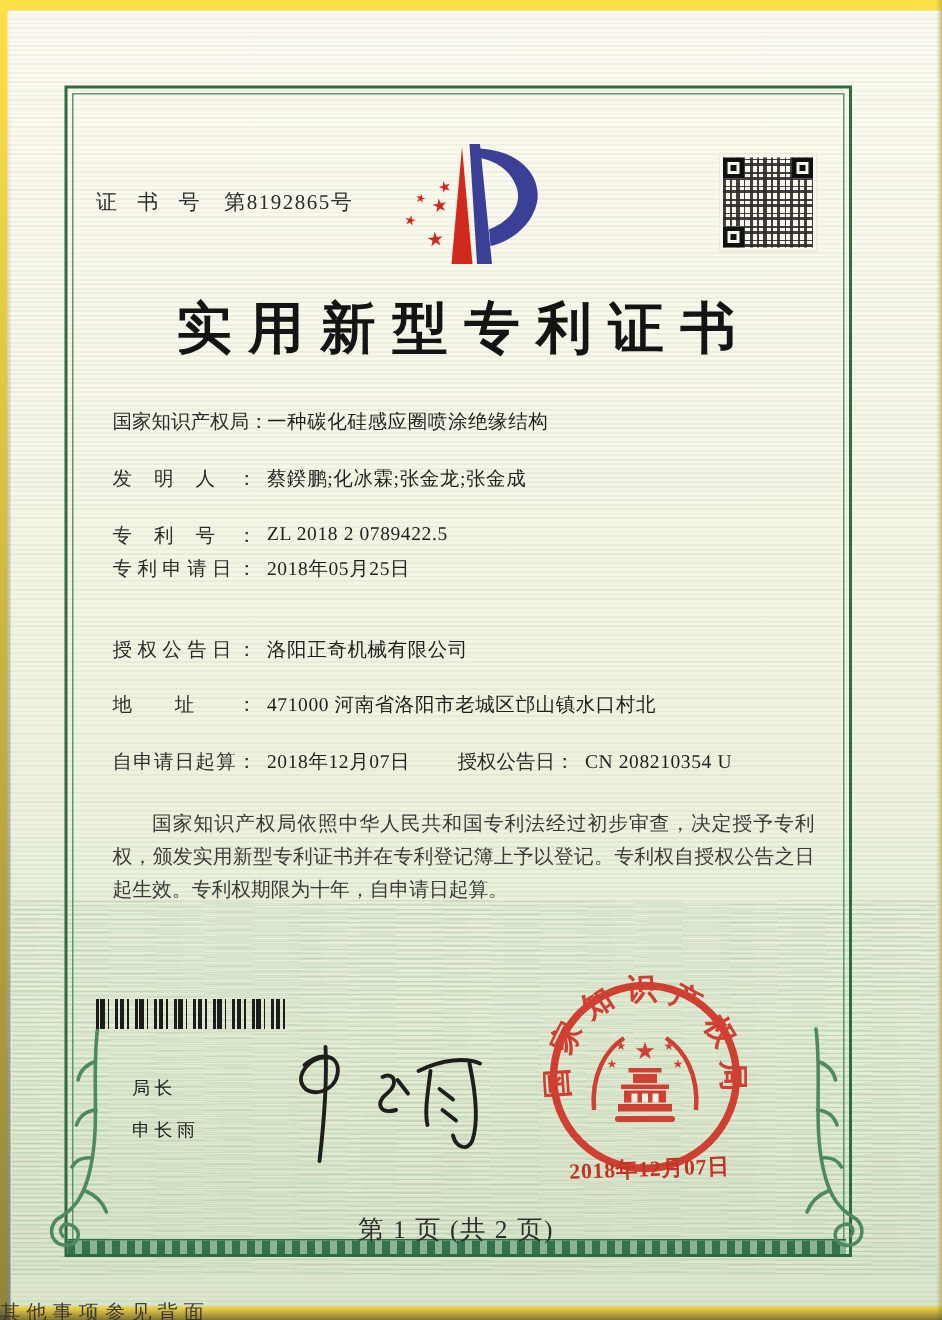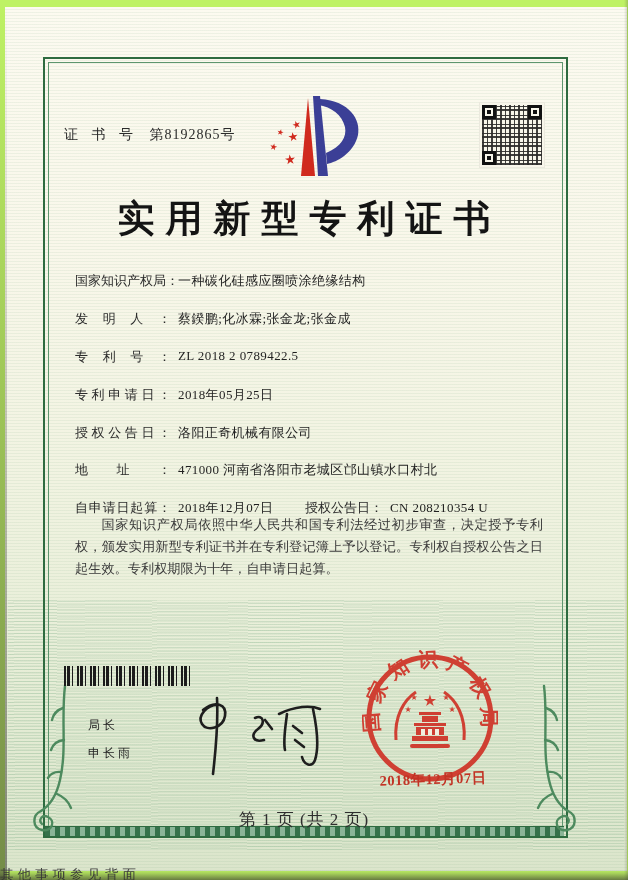--- a/index.html
+++ b/index.html
@@ -1,17 +1,17 @@
 <!DOCTYPE html>
 <html><head>
 <meta charset="utf-8">
 <style>
   html,body{margin:0;padding:0;background:#d8d6cc;}
   #scan{position:relative;width:628px;height:880px;margin:0 auto;overflow:hidden;
-        background:#bef264;font-family:"Liberation Serif","DejaVu Serif",serif;color:#222;}
+        background:#fde047;font-family:"Liberation Serif","DejaVu Serif",serif;color:#222;}
   #paper{position:absolute;left:5px;top:7px;right:1px;bottom:9px;
          background:linear-gradient(180deg,#fcfaf0 0%,#f9f7ea 28%,#f1f3e1 55%,#e6edd6 78%,#dbe5cb 100%);}
   #paper::after{content:'';position:absolute;inset:0;pointer-events:none;
          background:repeating-linear-gradient(0deg,rgba(115,165,125,0.10) 0 1px,transparent 1px 3px);}
   .waves2{position:absolute;left:8px;right:4px;top:600px;height:250px;pointer-events:none;
          background:repeating-linear-gradient(0.6deg,rgba(110,165,125,0.16) 0 1px,transparent 1px 3px),
                     repeating-linear-gradient(-0.8deg,rgba(110,165,125,0.10) 0 1px,transparent 1px 4px);}
   
   .frame{position:absolute;left:43px;top:57px;width:521px;height:777px;
          border:2px solid #2e6b40;}
@@ -47,21 +47,21 @@
          font-size:37px;font-weight:bold;letter-spacing:11px;text-indent:11px;color:#141414;}
 
   .fields{position:absolute;left:75px;top:272px;width:478px;font-size:13px;}
   .frow{position:absolute;left:0;width:478px;white-space:nowrap;}
   .flabel{display:inline-block;width:96px;text-align:justify;text-align-last:justify;
           vertical-align:top;color:#2b2b2b;}
   .fvalue{margin-left:7px;color:#1f1f1f;letter-spacing:0.4px;}
   .pair2{position:absolute;left:230px;top:0;}
   .pair2 .flabel2{color:#2b2b2b;}
 
-  .paras{position:absolute;left:75px;top:514px;width:468px;font-size:13.2px;line-height:22px;
+  .paras{position:absolute;left:75px;top:538px;width:468px;font-size:13.2px;line-height:22px;
          text-align:justify;color:#3a3a3a;}
   .paras p{margin:0;text-indent:2em;}
 
   .barcode{position:absolute;left:64px;top:666px;width:129px;height:20px;
          background:repeating-linear-gradient(90deg,#1c1c1c 0 2px,transparent 2px 3px,#1c1c1c 3px 6px,transparent 6px 8px,#1c1c1c 8px 9px,transparent 9px 13px);}
 
   .officer{position:absolute;left:88px;top:717px;font-size:12px;letter-spacing:3px;color:#222;}
   .officer div{margin-bottom:11px;}
   .signature{position:absolute;left:165px;top:696px;width:158px;height:84px;}
 
@@ -133,21 +133,21 @@
   <div class="fields">
     <div class="frow" style="top:0">
       <span class="flabel">国家知识产权局：</span><span class="fvalue">一种碳化硅感应圈喷涂绝缘结构</span>
     </div>
     <div class="frow" style="top:38px">
       <span class="flabel">发明人：</span><span class="fvalue">蔡鍨鹏;化冰霖;张金龙;张金成</span>
     </div>
     <div class="frow" style="top:76px">
       <span class="flabel">专利号：</span><span class="fvalue">ZL 2018 2 0789422.5</span>
     </div>
-    <div class="frow" style="top:114px">
+    <div class="frow" style="top:98px">
       <span class="flabel">专利申请日：</span><span class="fvalue">2018年05月25日</span>
     </div>
     <div class="frow" style="top:152px">
       <span class="flabel">授权公告日：</span><span class="fvalue">洛阳正奇机械有限公司</span>
     </div>
     <div class="frow" style="top:189px">
       <span class="flabel">地址：</span><span class="fvalue">471000 河南省洛阳市老城区邙山镇水口村北</span>
     </div>
     <div class="frow" style="top:227px">
       <span class="flabel">自申请日起算：</span><span class="fvalue">2018年12月07日</span>

